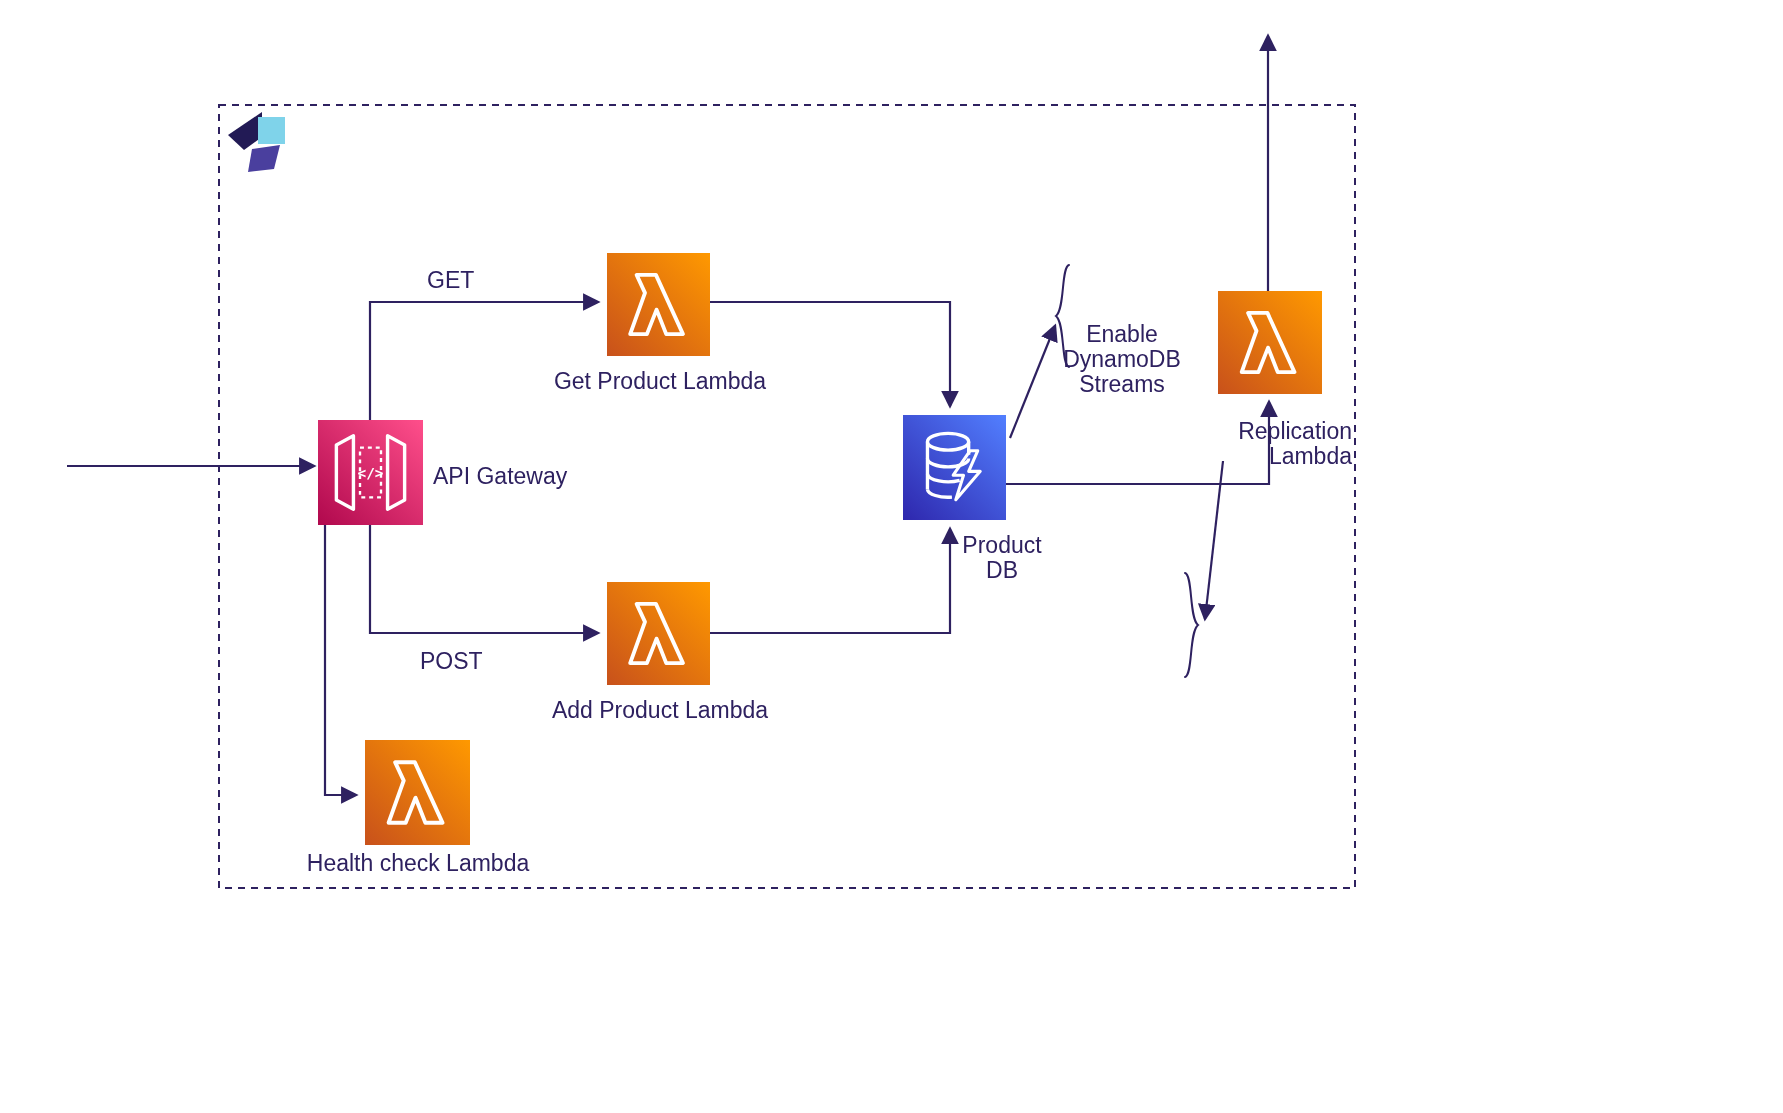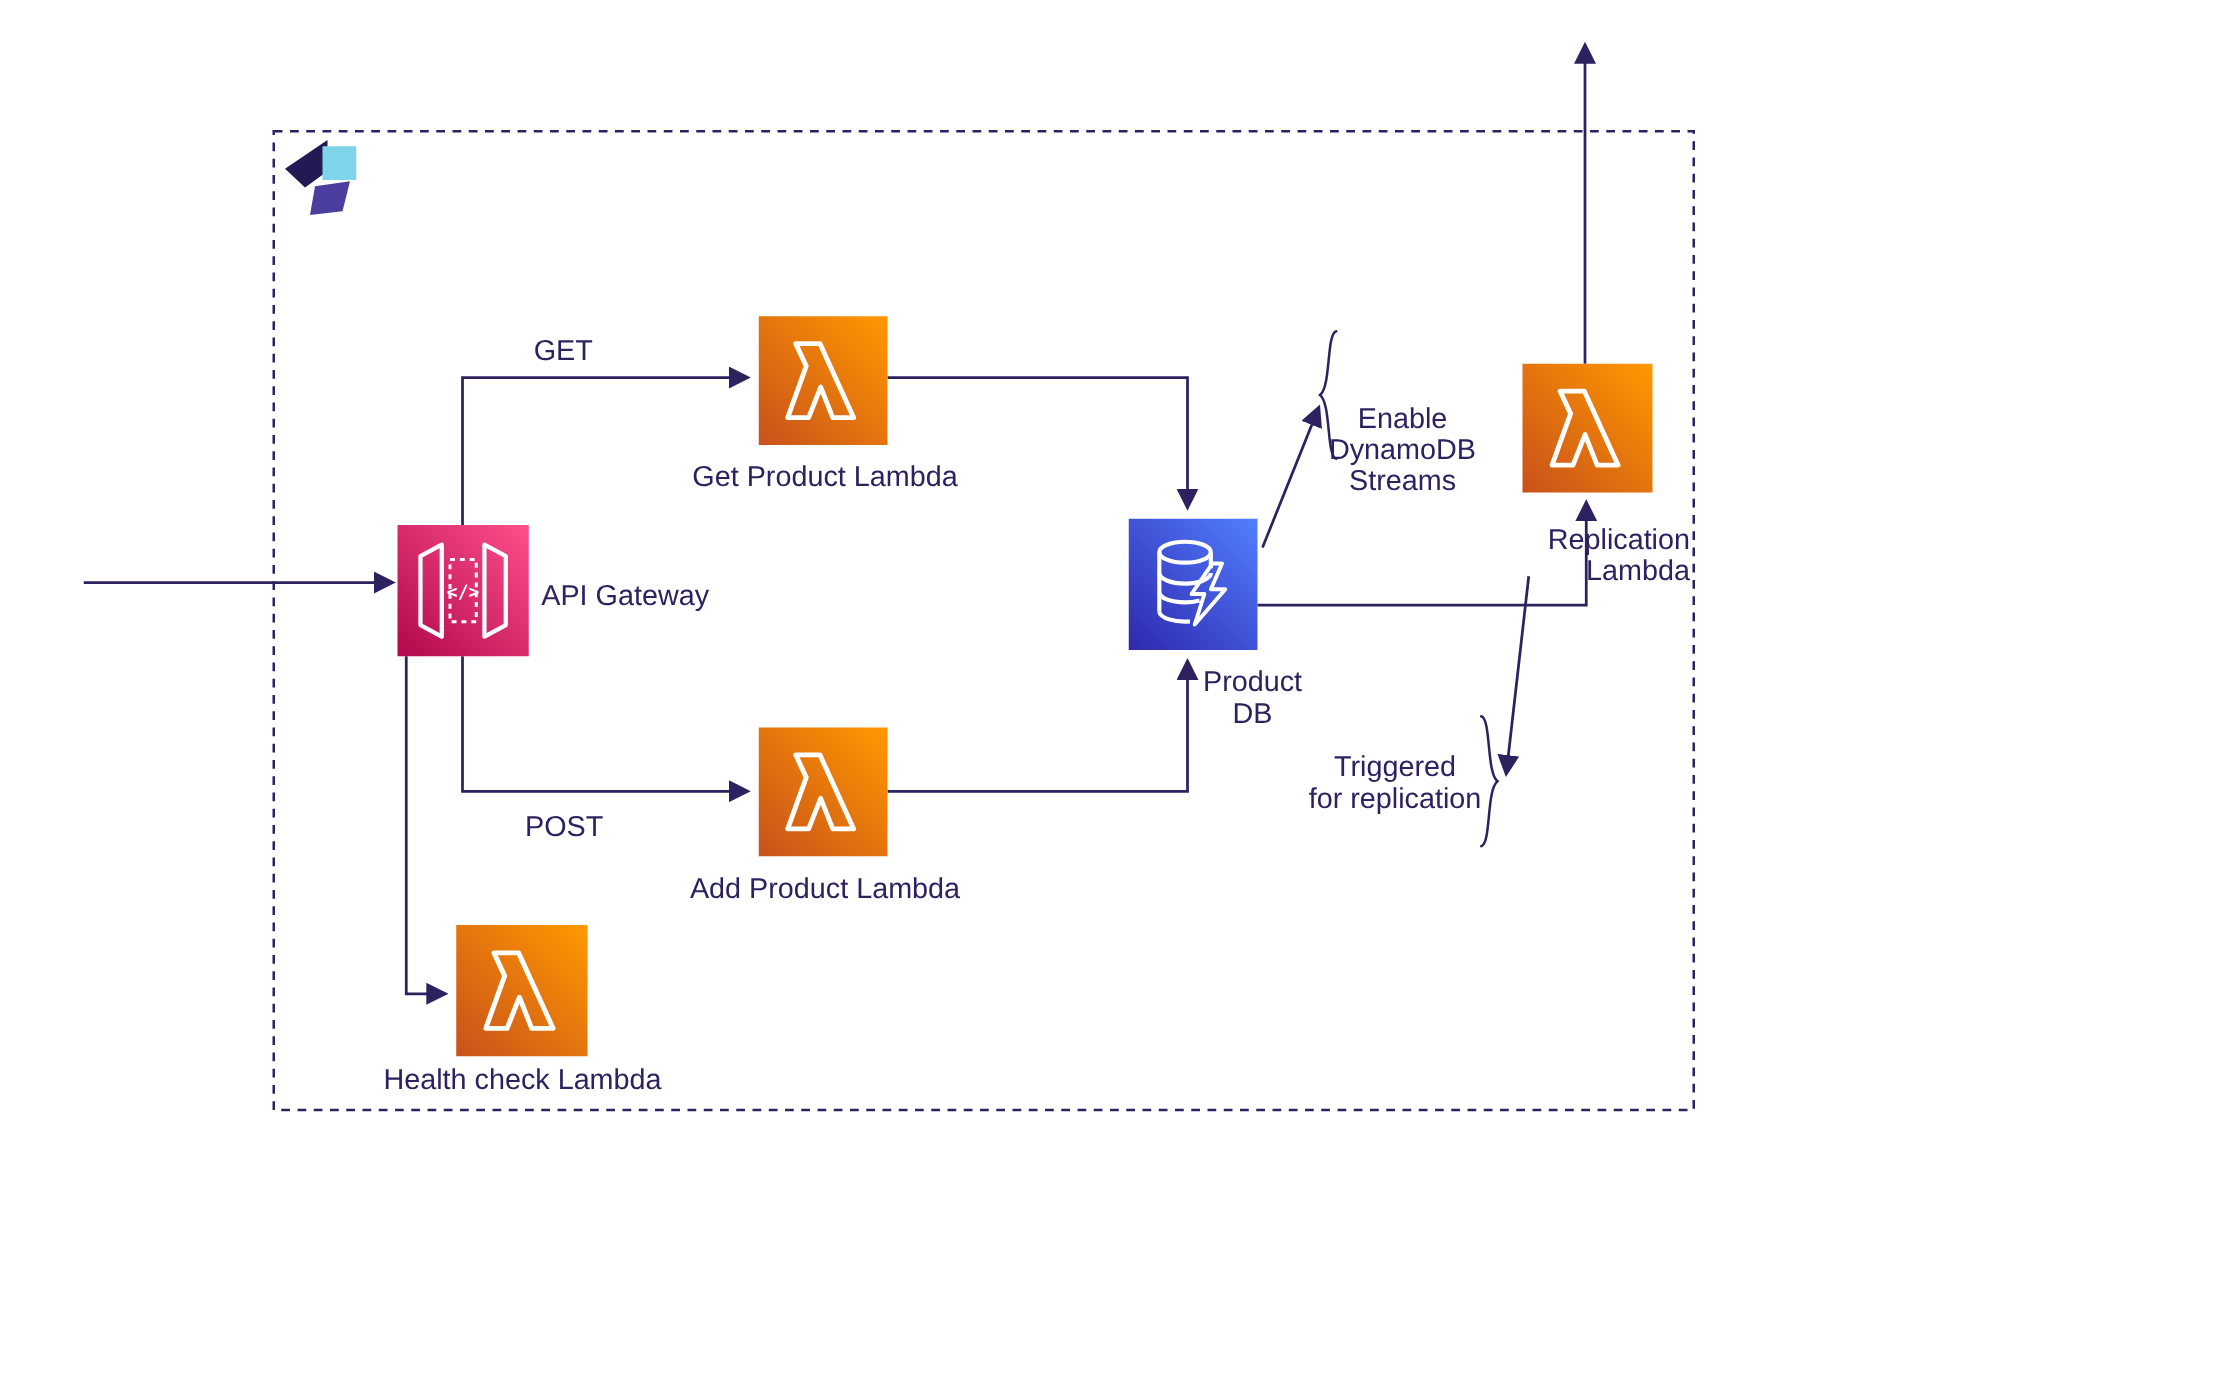--- a/index.html
+++ b/index.html
@@ -144,16 +144,14 @@
 DB</div>
   <div class="label tc lbl-repl">Replication
 Lambda</div>
 
   <div class="label lbl-getedge">GET</div>
   <div class="label lbl-postedge">POST</div>
 
   <div class="label tc lbl-streams">Enable
 DynamoDB
 Streams</div>
-  <div class="label tc lbl-trigger">Triggered
-for replication</div>
 
 </div>
 
 </body></html>

